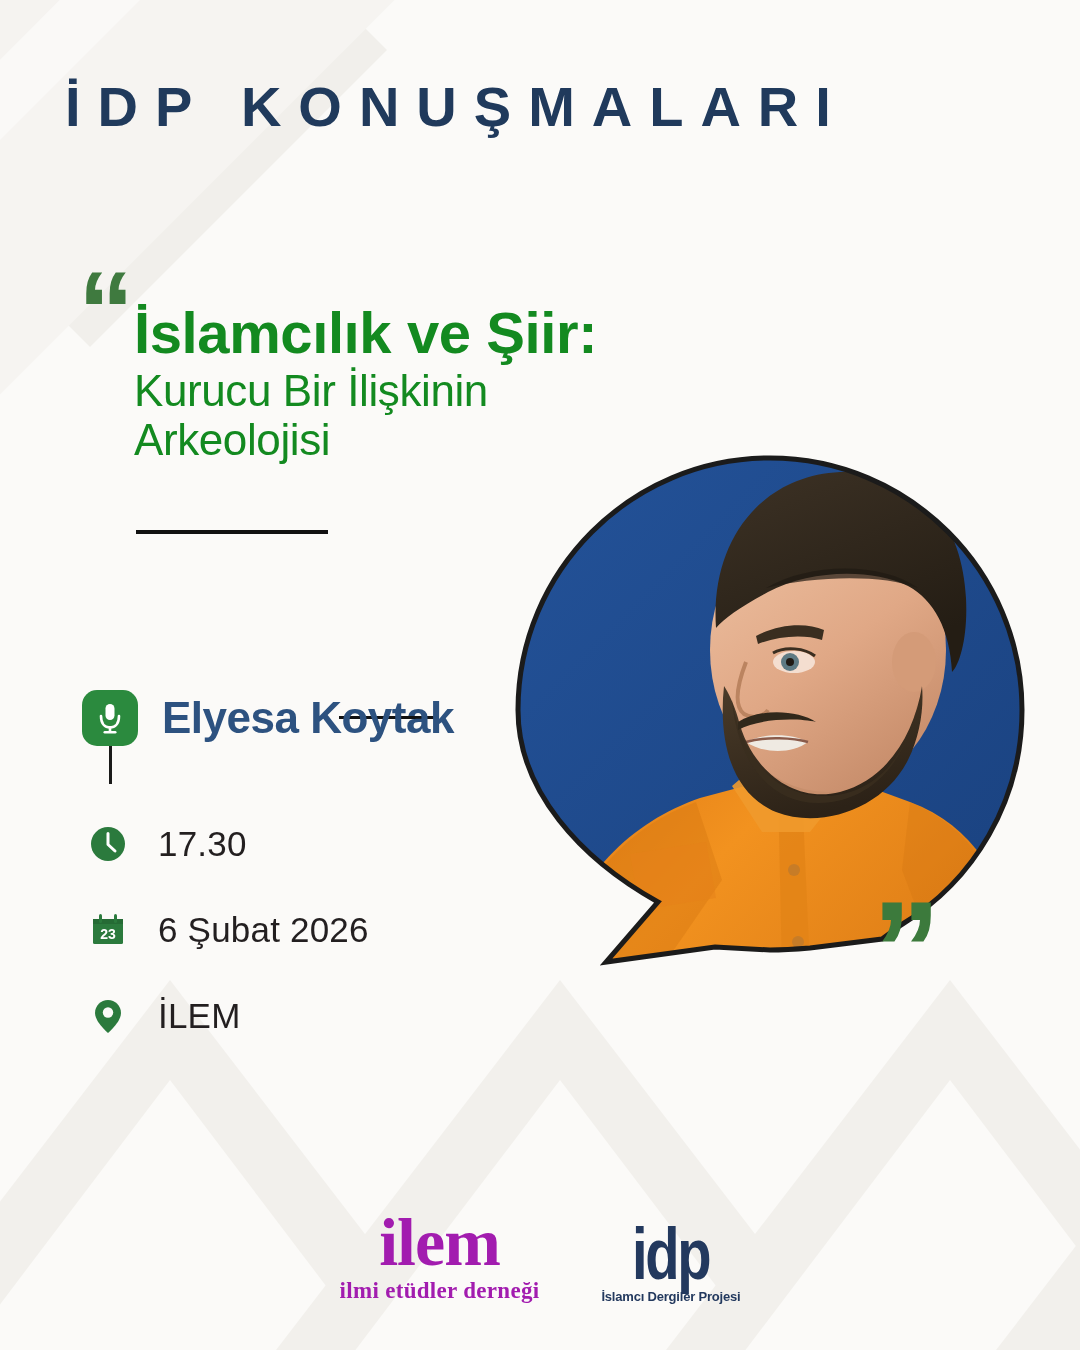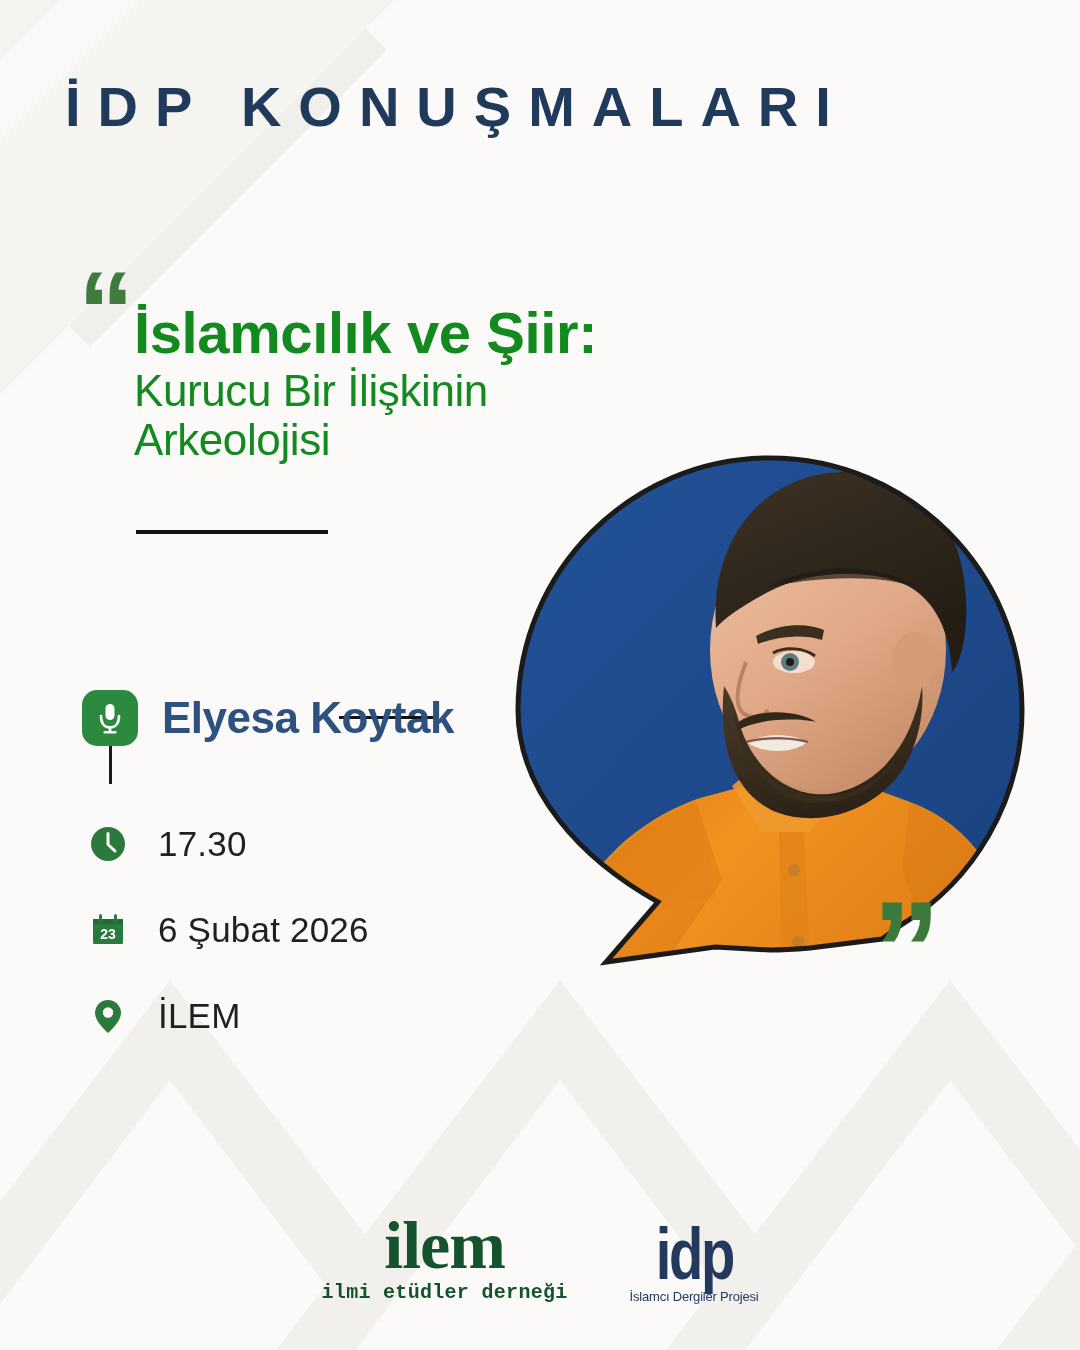--- a/index.html
+++ b/index.html
@@ -241,52 +241,52 @@
     left: 0; right: 0;
     top: 1185px;
     display: flex;
     align-items: flex-end;
     justify-content: center;
     gap: 62px;
     z-index: 6;
   }
   .logo-ilem {
     text-align: center;
-    color: #14532d;
+    color: #a21caf;
   }
   .logo-ilem .mark {
     font-family: "Liberation Serif", serif;
     font-weight: 700;
     font-size: 68px;
     line-height: .95;
     letter-spacing: -1px;
   }
   .logo-ilem .sub {
-    font-family: Liberation Mono, monospace;
-    font-weight: 700;
-    font-size: 20px;
+    font-family: Liberation Serif, serif;
+    font-weight: 700;
+    font-size: 23px;
     letter-spacing: 0.3px;
     margin-top: 4px;
   }
   .logo-idp {
     text-align: center;
     color: #23395e;
     margin-top: 36px;
   }
   .logo-idp .mark {
     font-family: "Liberation Sans", sans-serif;
     font-weight: 700;
     font-size: 72px;
     line-height: .92;
     letter-spacing: -3px;
     transform: scaleX(.78);
   }
   .logo-idp .sub {
     font-family: "Liberation Sans", sans-serif;
-    font-weight: 400;
+    font-weight: 700;
     font-size: 13px;
     letter-spacing: -0.2px;
     margin-top: 2px;
   }
 </style>
 </head>
 <body>
 
 <div id="poster">
 

